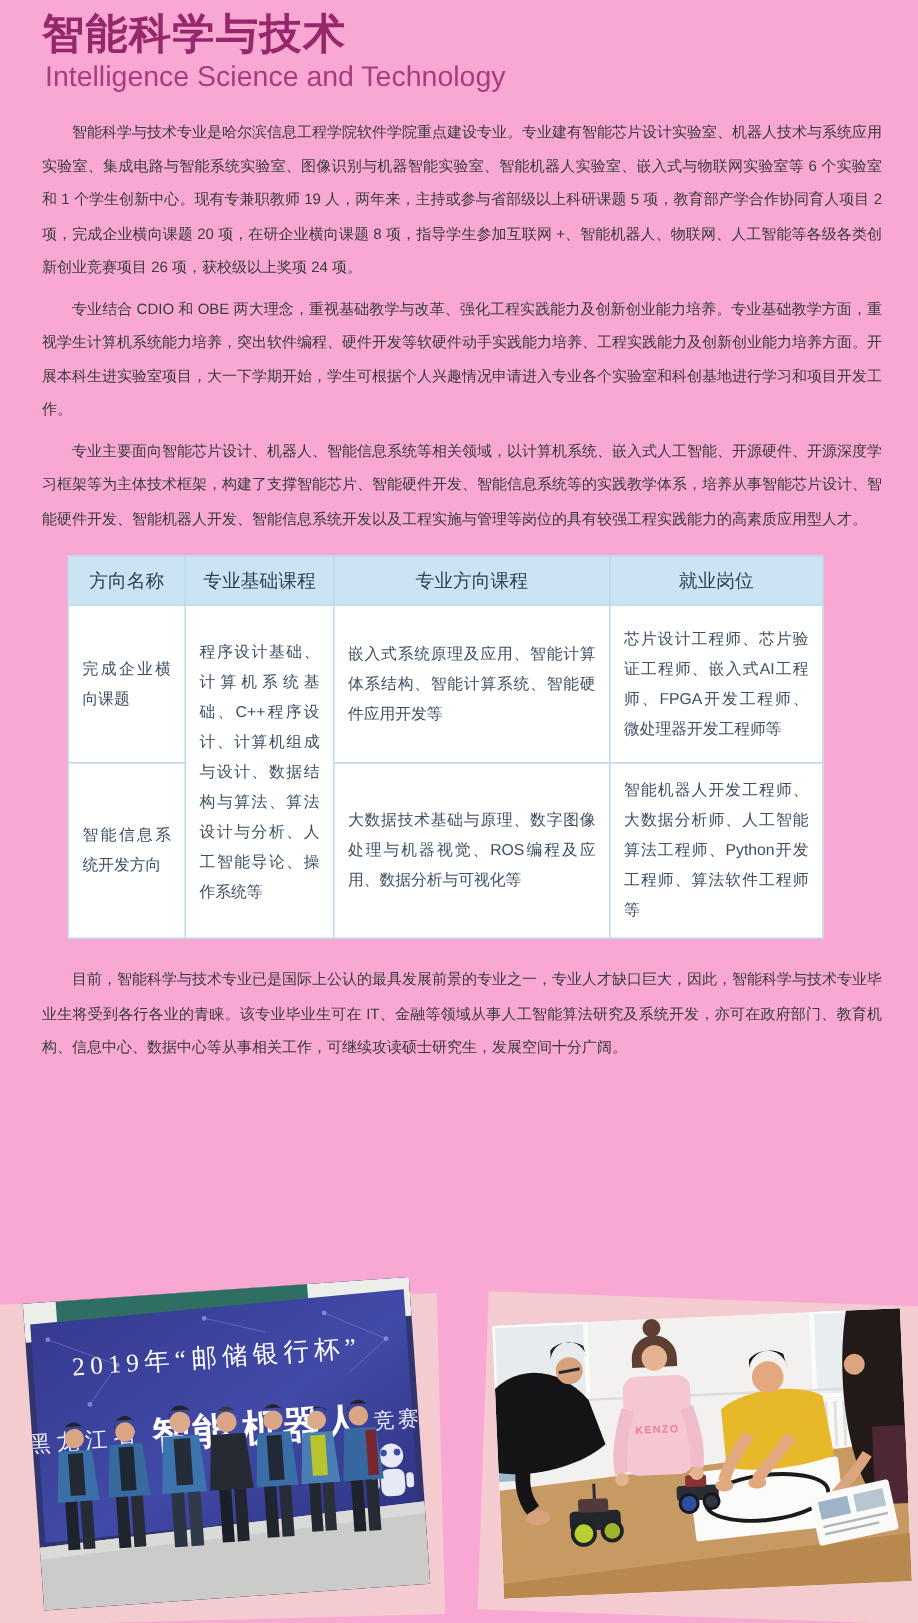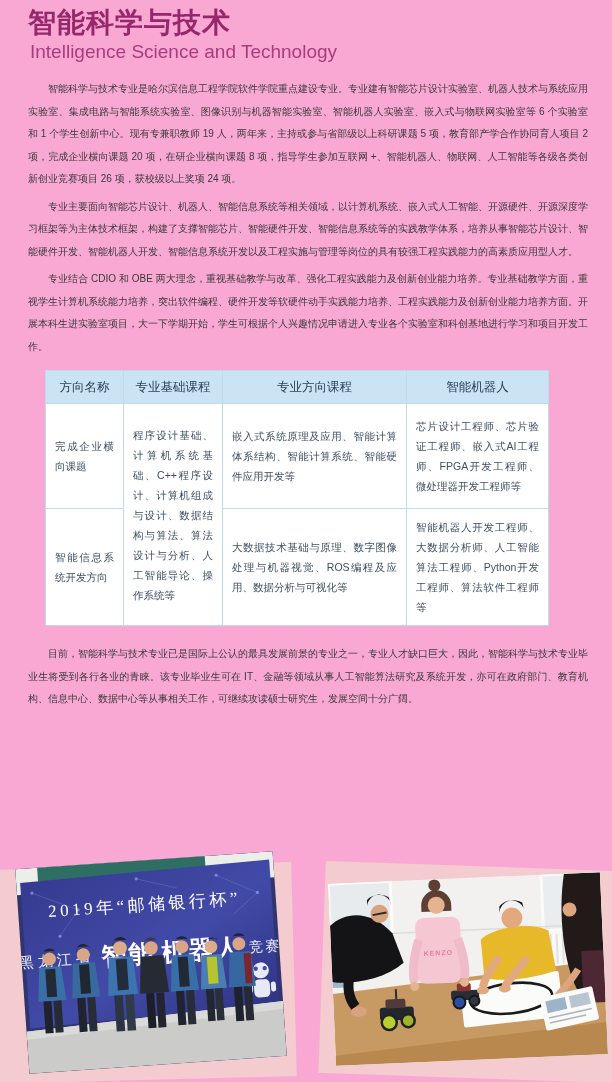--- a/index.html
+++ b/index.html
@@ -41,37 +41,37 @@
 </style>
 </head>
 <body>
 
 <div class="page">
 
   <div class="title">智能科学与技术</div>
   <div class="subtitle">Intelligence Science and Technology</div>
 
   <p class="para first">智能科学与技术专业是哈尔滨信息工程学院软件学院重点建设专业。专业建有智能芯片设计实验室、机器人技术与系统应用实验室、集成电路与智能系统实验室、图像识别与机器智能实验室、智能机器人实验室、嵌入式与物联网实验室等 6 个实验室和 1 个学生创新中心。现有专兼职教师 19 人，两年来，主持或参与省部级以上科研课题 5 项，教育部产学合作协同育人项目 2 项，完成企业横向课题 20 项，在研企业横向课题 8 项，指导学生参加互联网 +、智能机器人、物联网、人工智能等各级各类创新创业竞赛项目 26 项，获校级以上奖项 24 项。</p>
+  <p class="para">专业结合 CDIO 和 OBE 两大理念，重视基础教学与改革、强化工程实践能力及创新创业能力培养。专业基础教学方面，重视学生计算机系统能力培养，突出软件编程、硬件开发等软硬件动手实践能力培养、工程实践能力及创新创业能力培养方面。开展本科生进实验室项目，大一下学期开始，学生可根据个人兴趣情况申请进入专业各个实验室和科创基地进行学习和项目开发工作。</p>
   <p class="para">专业主要面向智能芯片设计、机器人、智能信息系统等相关领域，以计算机系统、嵌入式人工智能、开源硬件、开源深度学习框架等为主体技术框架，构建了支撑智能芯片、智能硬件开发、智能信息系统等的实践教学体系，培养从事智能芯片设计、智能硬件开发、智能机器人开发、智能信息系统开发以及工程实施与管理等岗位的具有较强工程实践能力的高素质应用型人才。</p>
-  <p class="para">专业结合 CDIO 和 OBE 两大理念，重视基础教学与改革、强化工程实践能力及创新创业能力培养。专业基础教学方面，重视学生计算机系统能力培养，突出软件编程、硬件开发等软硬件动手实践能力培养、工程实践能力及创新创业能力培养方面。开展本科生进实验室项目，大一下学期开始，学生可根据个人兴趣情况申请进入专业各个实验室和科创基地进行学习和项目开发工作。</p>
 
 
   <table class="courses">
     <colgroup>
       <col class="col-1">
         <col class="col-2">
         <col class="col-3">
         <col class="col-4">
     </colgroup>
     <thead>
       <tr>
         <th>方向名称</th>
         <th>专业基础课程</th>
         <th>专业方向课程</th>
-        <th>智能机器人</th>
+        <th>就业岗位</th>
       </tr>
     </thead>
     <tbody>
       <tr class="row-1">
         <td class="cell-direction">完成企业横向课题</td>
         <td class="cell-basic" rowspan="2">程序设计基础、计算机系统基础、C++程序设计、计算机组成与设计、数据结构与算法、算法设计与分析、人工智能导论、操作系统等</td>
         <td>嵌入式系统原理及应用、智能计算体系结构、智能计算系统、智能硬件应用开发等</td>
         <td>芯片设计工程师、芯片验证工程师、嵌入式AI工程师、FPGA开发工程师、微处理器开发工程师等</td>
       </tr>
       <tr class="row-2">

